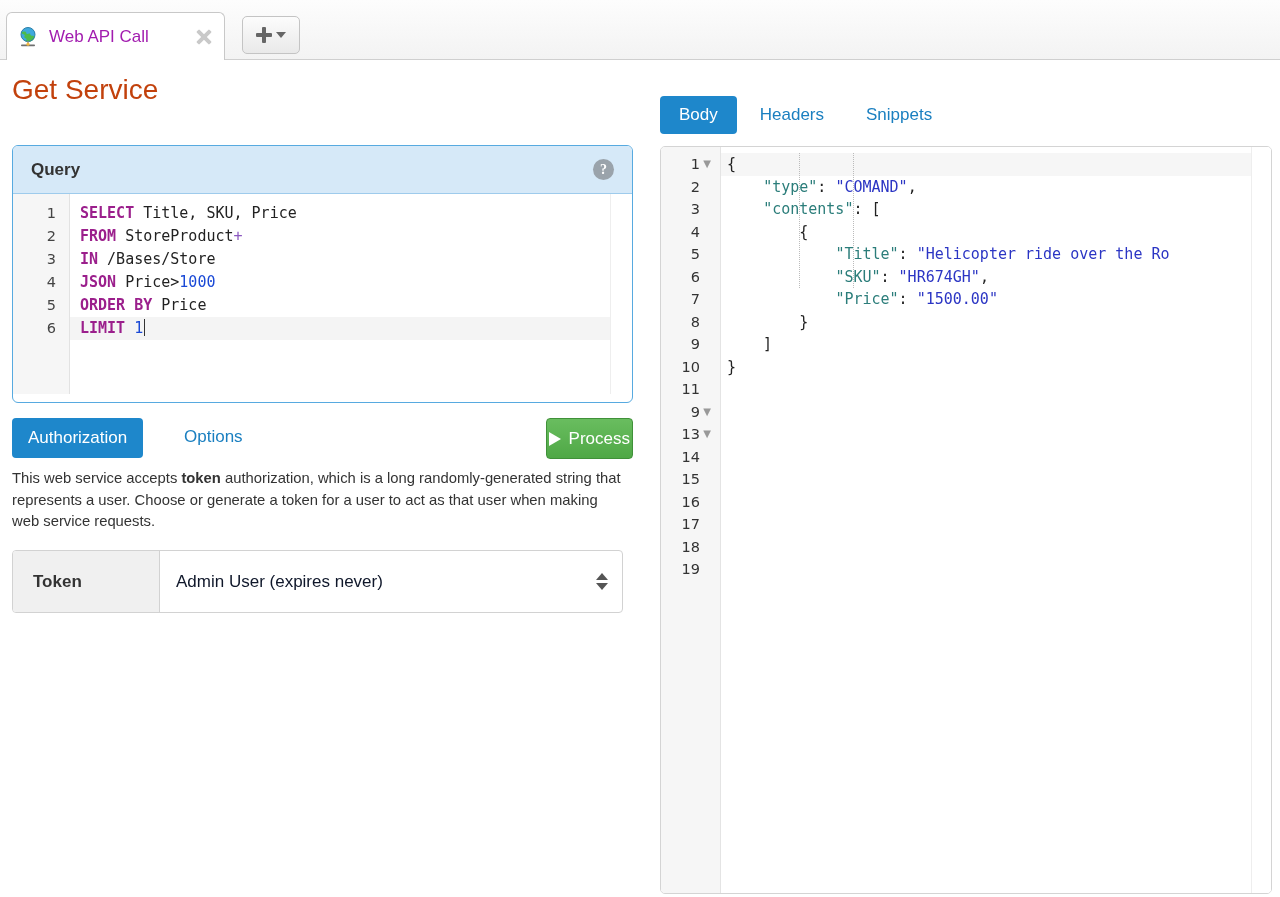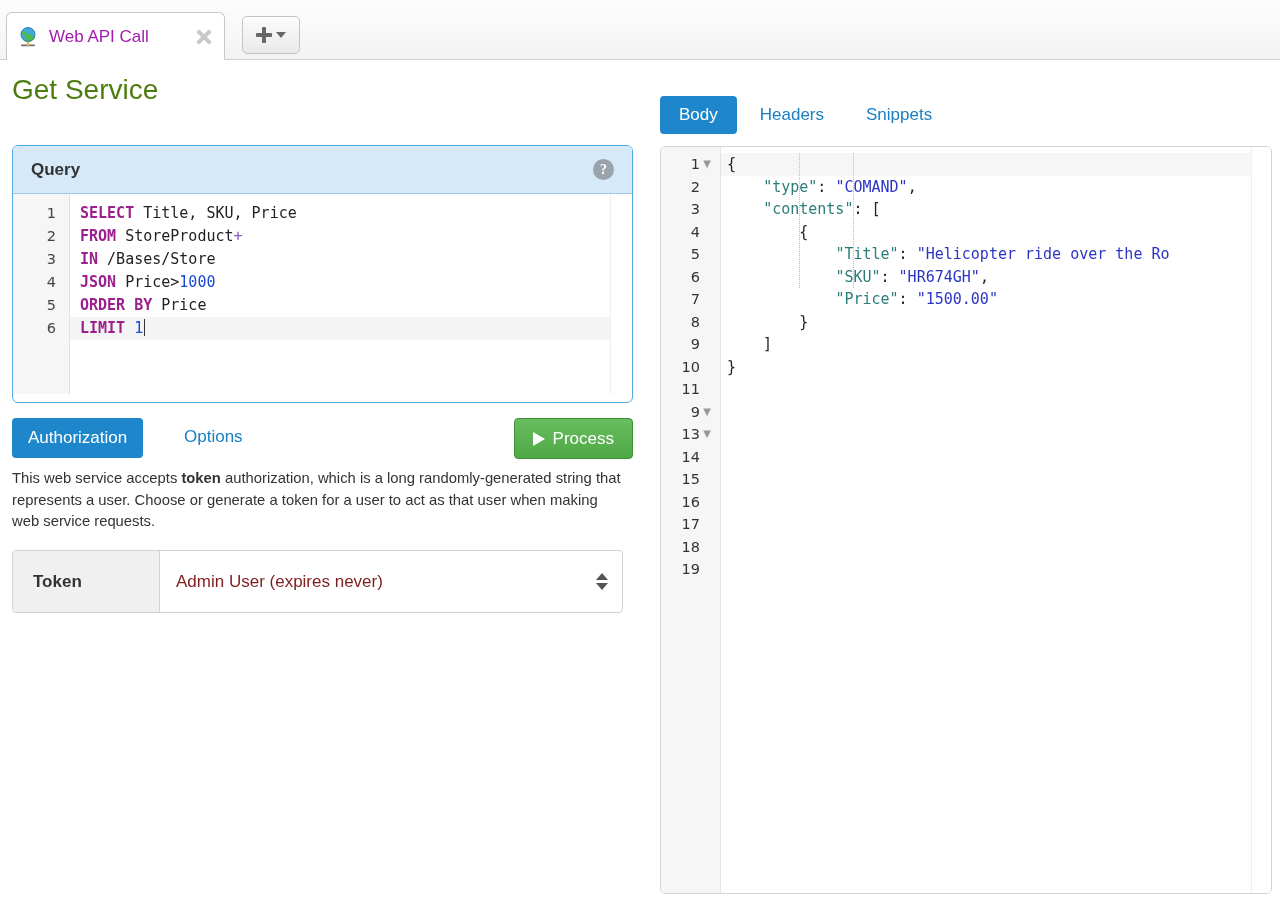--- a/index.html
+++ b/index.html
@@ -55,21 +55,21 @@
   .caret-down {
     width: 0; height: 0;
     border-left: 5px solid transparent; border-right: 5px solid transparent;
     border-top: 6px solid #666;
   }
 
   
   .left { position: absolute; left: 0; top: 60px; width: 652px; height: 837px; }
   .page-title {
     position: absolute; left: 12px; top: 14px;
-    font-size: 28px; color: #4d7c0f; font-weight: normal;
+    font-size: 28px; color: #c2410c; font-weight: normal;
   }
   .page-sub {
     position: absolute; left: 12px; top: 53px;
     font-size: 14.5px; color: #777;
   }
 
   .query-box {
     position: absolute; left: 12px; top: 85px; width: 621px; height: 258px;
     border: 1px solid #57aae0; border-radius: 6px; background: #fff;
     overflow: hidden;
@@ -115,21 +115,21 @@
   .btn-auth {
     position: absolute; left: 0; top: 0; height: 40px; padding: 0 16px;
     background: #1e87cb; color: #fff; border: none; border-radius: 4px;
     font-size: 17px; cursor: pointer; font-family: inherit;
   }
   .btn-options {
     position: absolute; left: 172px; top: 9px;
     font-size: 17px; color: #1a7fc0; cursor: pointer;
   }
   .btn-process {
-    position: absolute; right: 0; top: 0; height: 41px; padding: 0 18px;
+    position: absolute; right: 0; top: 0; height: 41px; padding: 0 2px;
     background: linear-gradient(#69bd5f, #4fa846); color: #fff;
     border: 1px solid #409139; border-radius: 4px;
     font-size: 17px; cursor: pointer; display: flex; align-items: center; gap: 8px;
     font-family: inherit;
   }
   .play-tri {
     width: 0; height: 0;
     border-top: 7px solid transparent; border-bottom: 7px solid transparent;
     border-left: 12px solid #fff;
   }
@@ -146,21 +146,21 @@
     background: #fff;
   }
   .token-label {
     width: 147px; flex: 0 0 147px; background: #f0f0f0;
     border-right: 1px solid #d2d2d2;
     display: flex; align-items: center; padding-left: 20px;
     font-size: 17px; font-weight: bold; color: #333;
   }
   .token-select {
     flex: 1; display: flex; align-items: center; padding: 0 14px 0 16px;
-    font-size: 17px; color: #7f1d1d; cursor: pointer; position: relative;
+    font-size: 17px; color: #0f172a; cursor: pointer; position: relative;
   }
   .token-value { flex: 1; }
   .stepper { width: 12px; display: flex; flex-direction: column; gap: 3px; align-items: center; }
   .stepper i {
     display: block; width: 0; height: 0;
     border-left: 6px solid transparent; border-right: 6px solid transparent;
   }
   .stepper .up   { border-bottom: 7px solid #555; }
   .stepper .down { border-top: 7px solid #555; }
 

